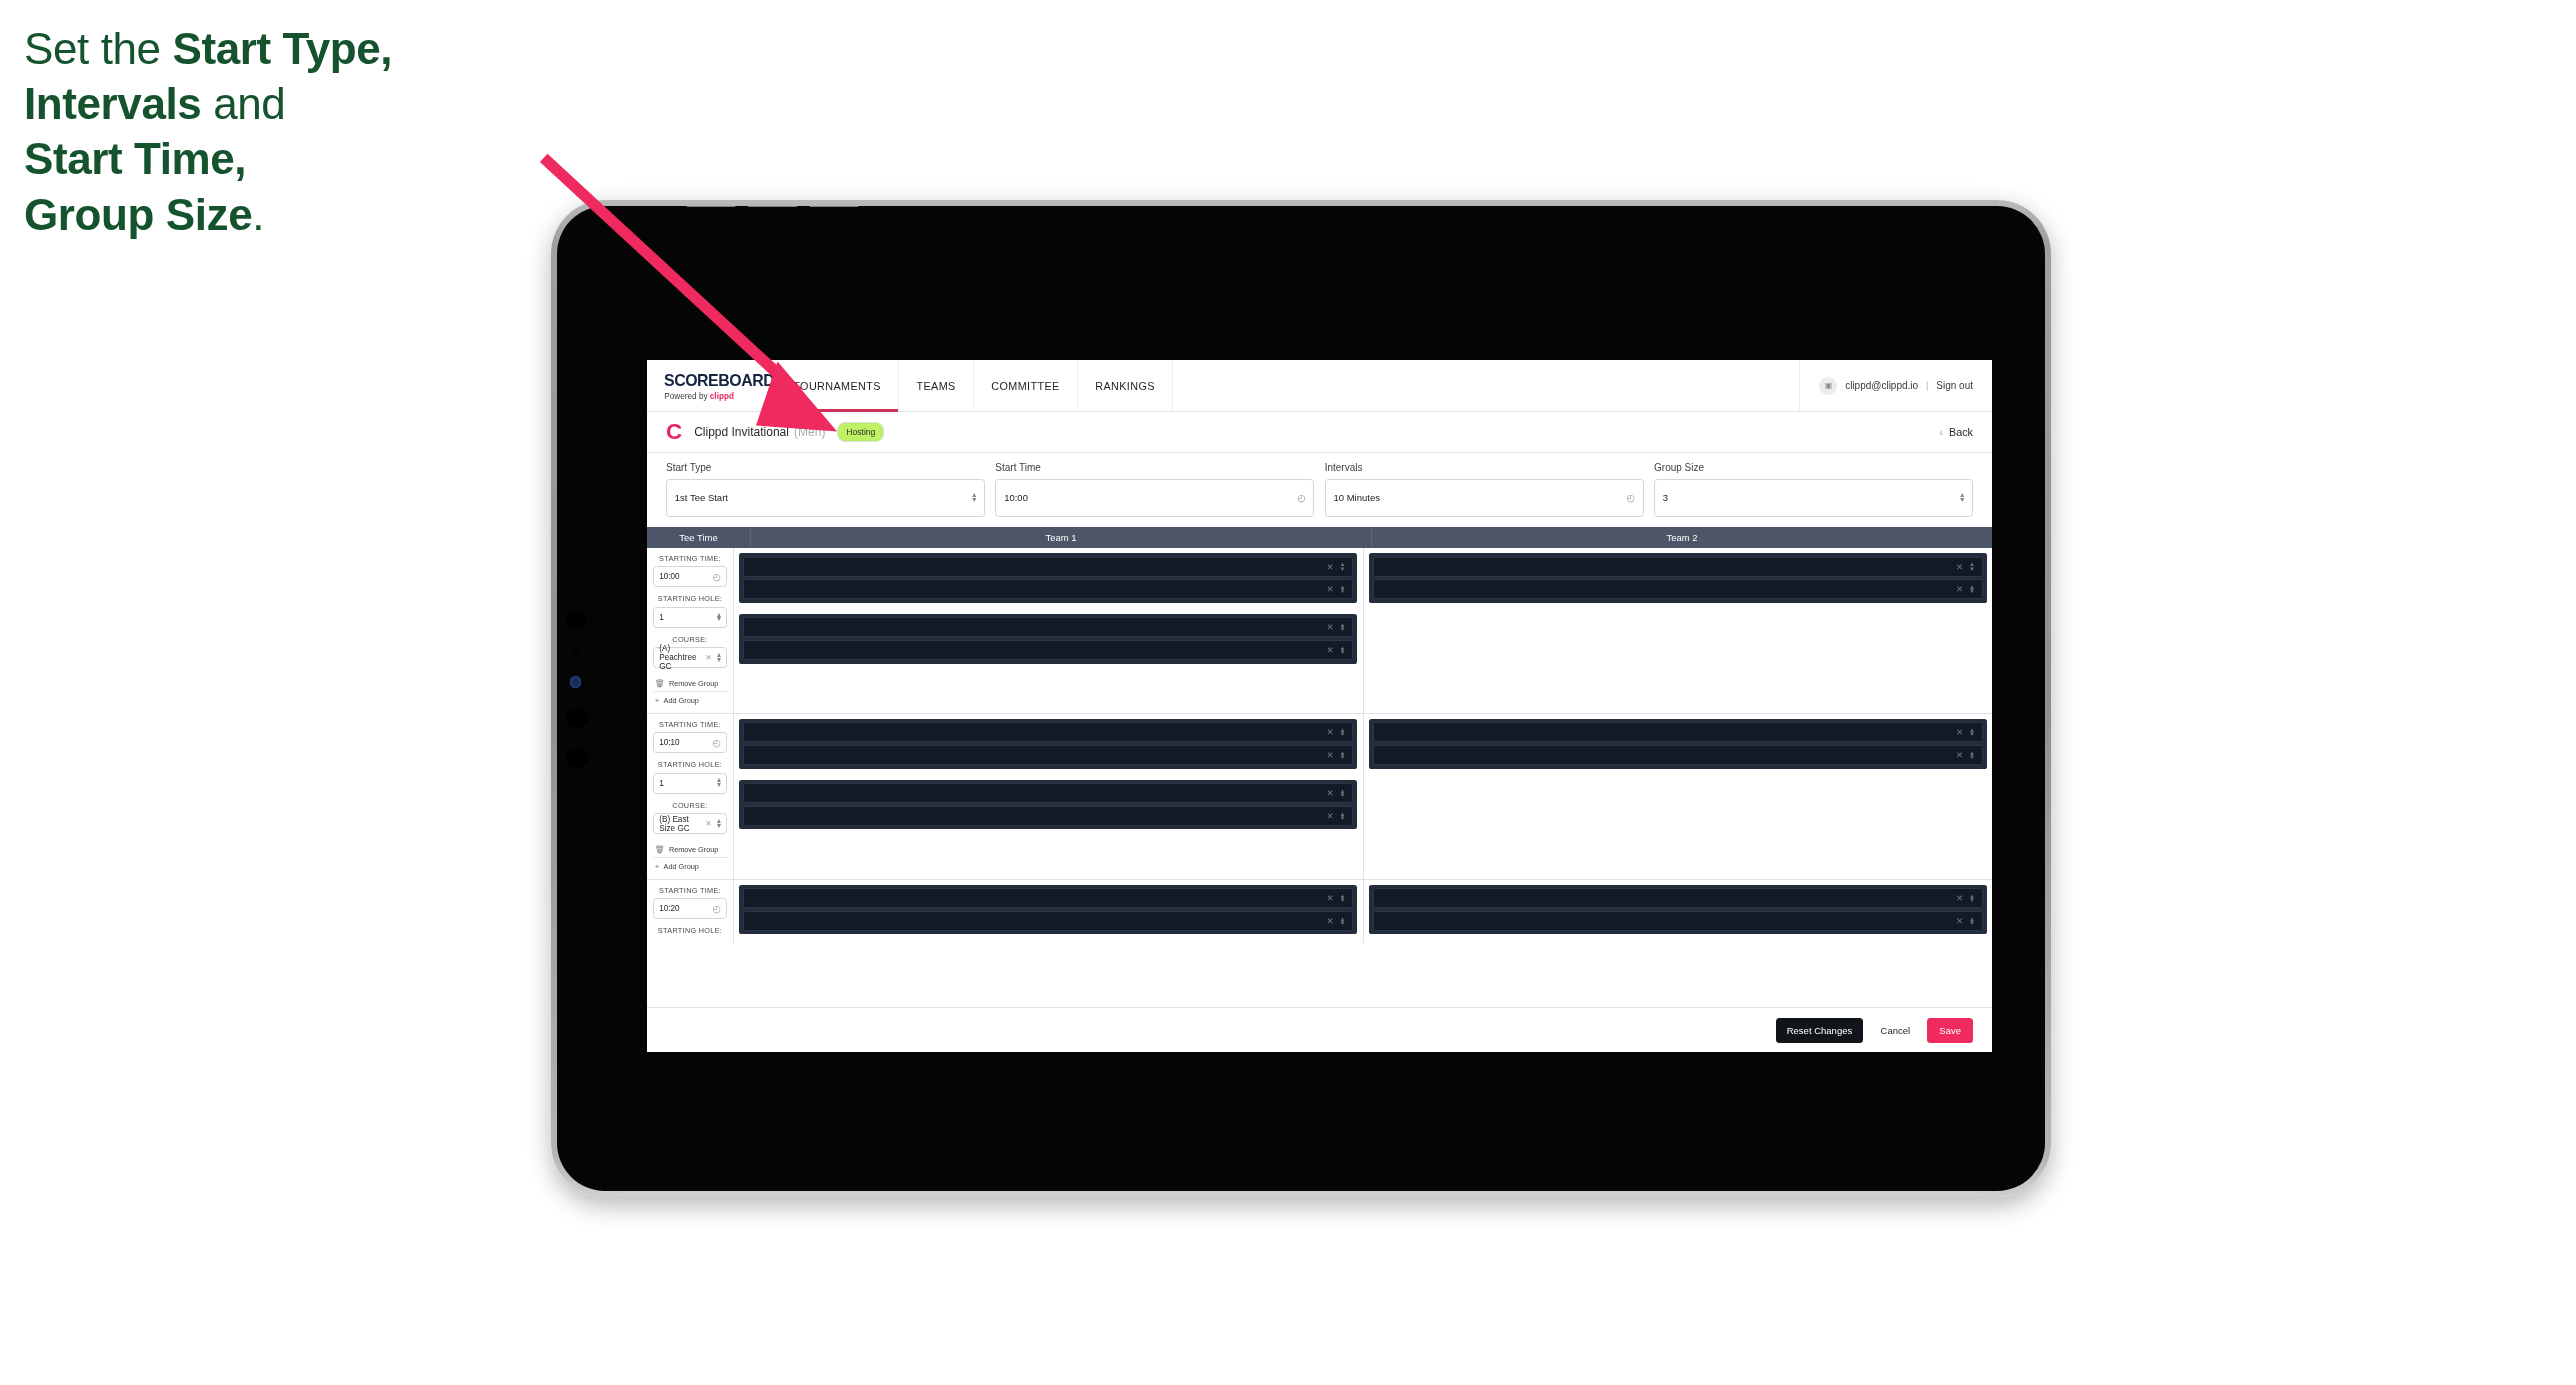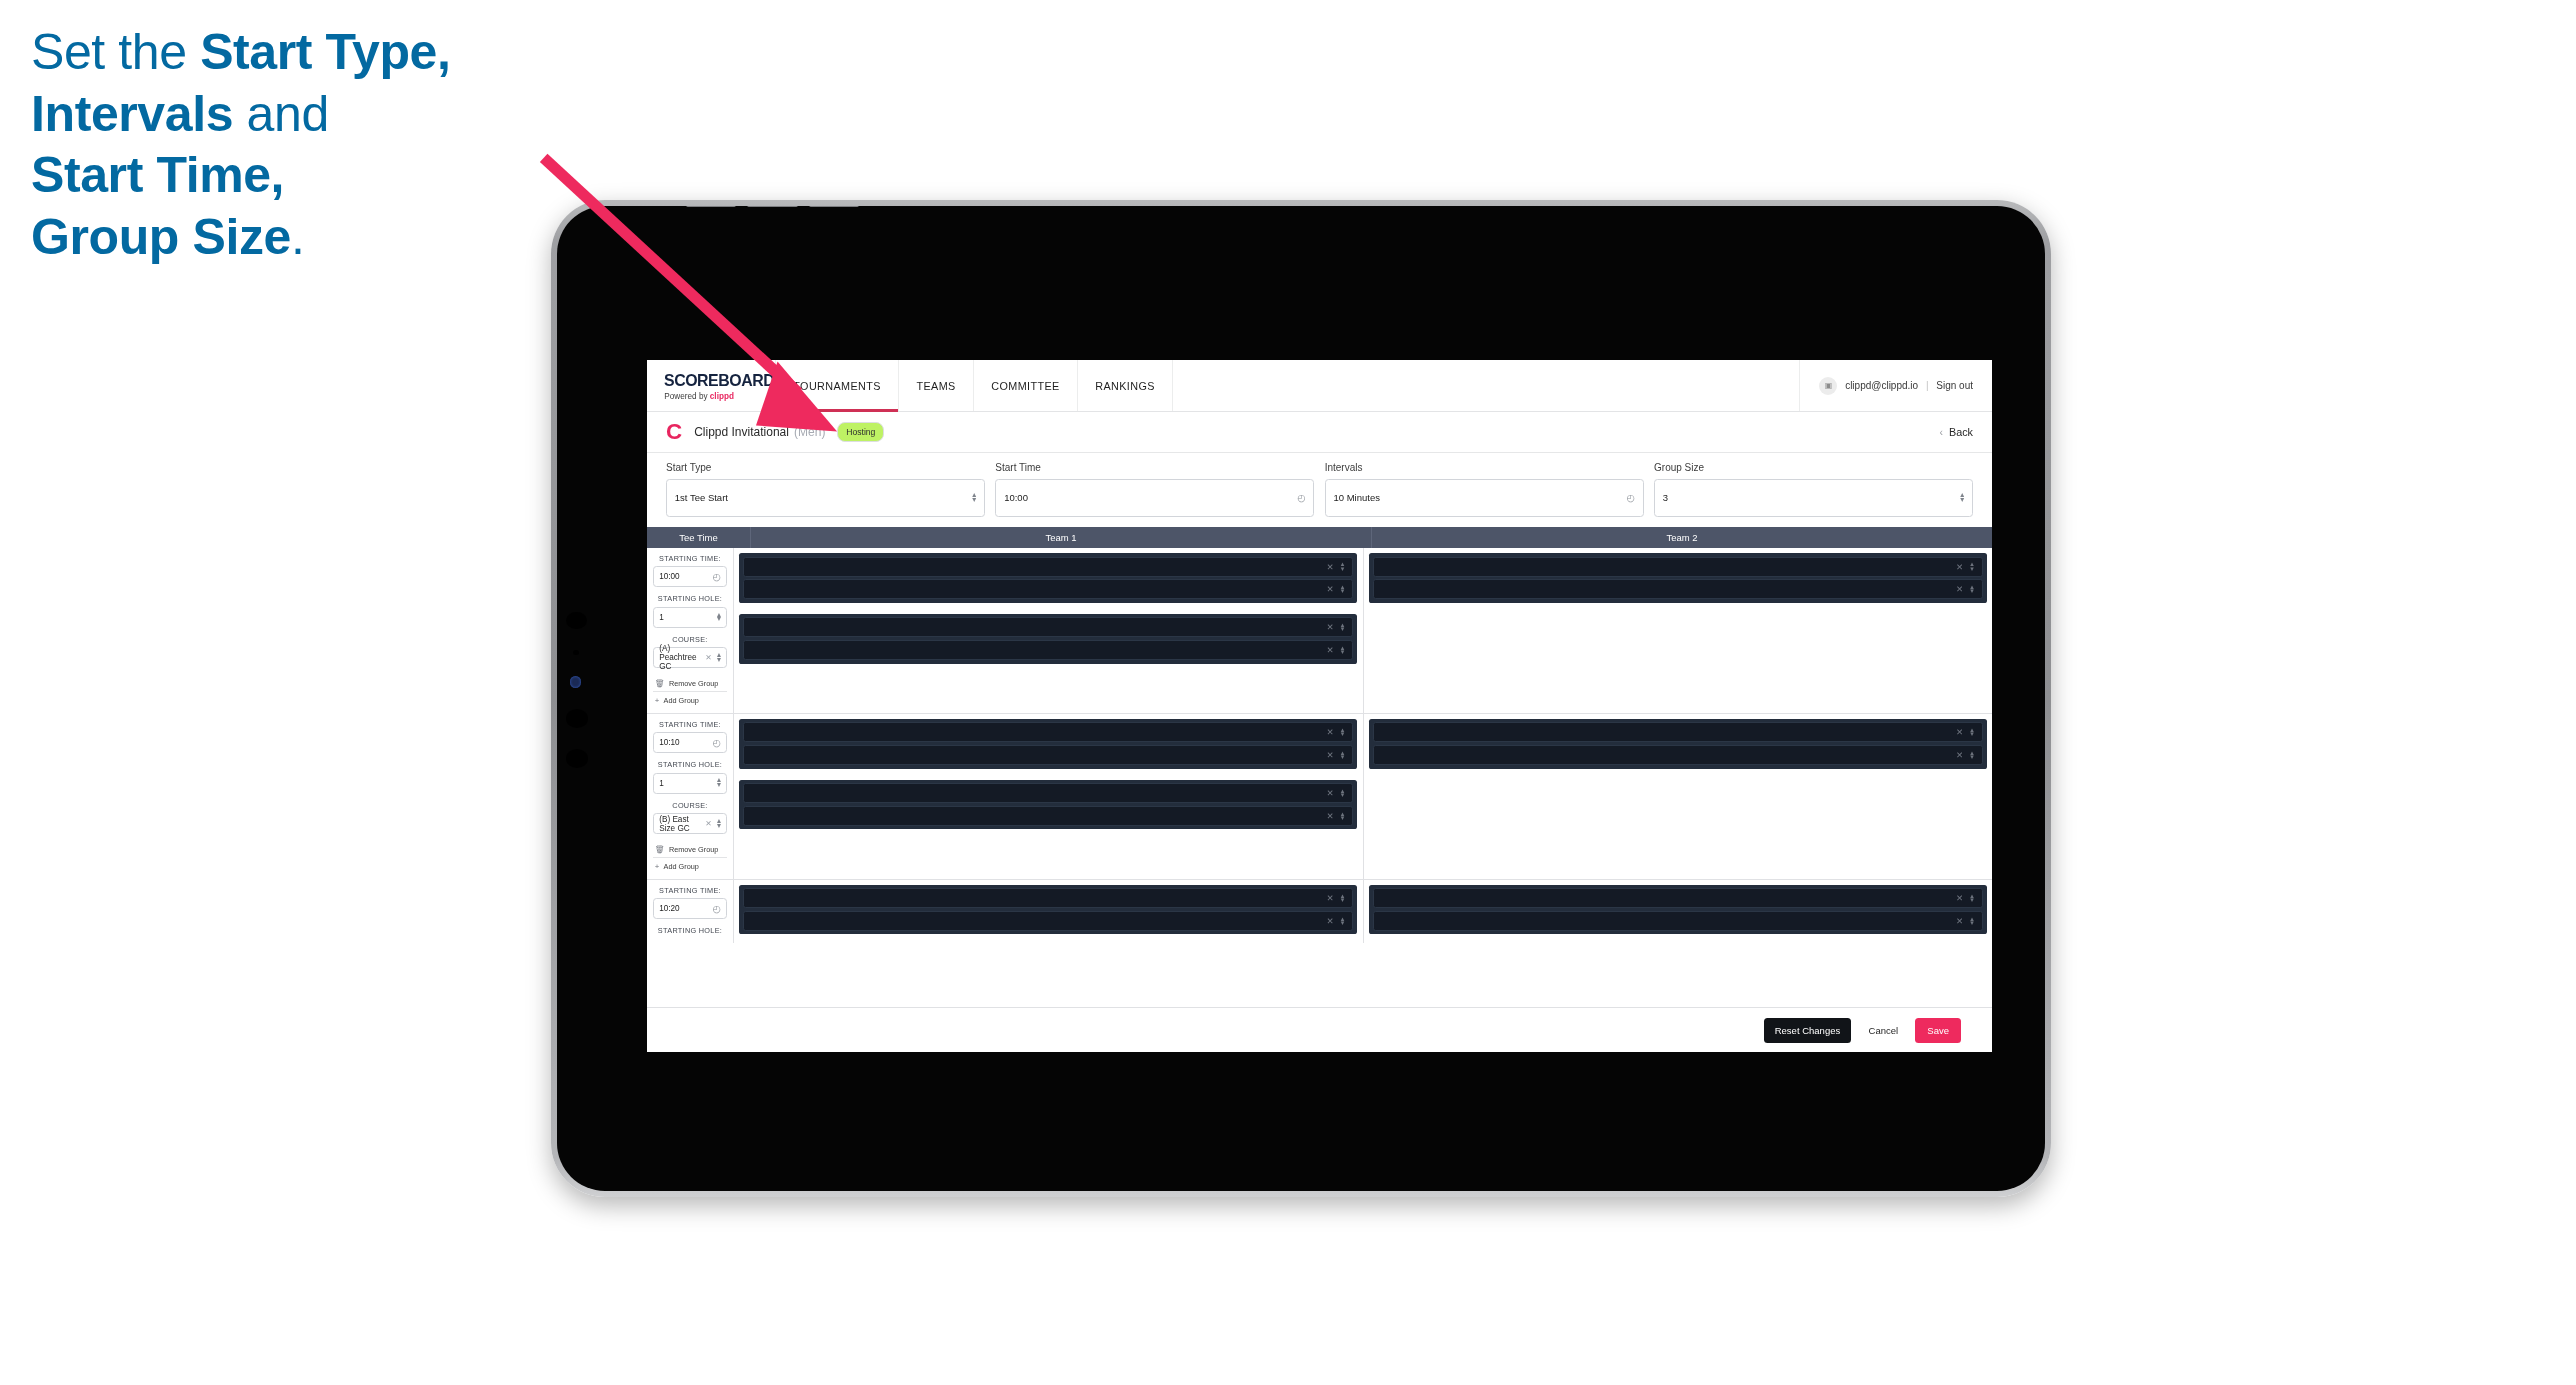--- a/index.html
+++ b/index.html
@@ -7,25 +7,25 @@
   body {
     background: #ffffff;
     font-family: "Liberation Sans", sans-serif;
     overflow: hidden;
     position: relative;
   }
 
   
   .caption {
     position: absolute;
-    left: 31px; top: 26px;
+    left: 24px; top: 26px;
     width: 552px;
-    font-size: 50px;
+    font-size: 44px;
     line-height: 1.06;
-    color: #0369a1;
+    color: #14532d;
     font-weight: 400;
     letter-spacing: -0.4px;
   }
   .caption b { font-weight: 700; }
   .caption .line { display: block; margin-bottom: 8.6px; }
 
   
   .arrow-svg {
     position: absolute;
     left: 0; top: 0;
@@ -280,21 +280,21 @@
   .prow .spacer { flex: 1; }
   .prow .px { color: #6d737e; font-size: 8.6px; margin-right: 7px; }
   .prow .pst { display: flex; flex-direction: column; line-height: 0.6; font-size: 7px; color: #6d737e; }
 
   
   .footer {
     height: 45px;
     border-top: 0.9px solid #e0e1e4;
     display: flex; align-items: center; justify-content: flex-end;
     gap: 12px;
-    padding: 0 31px;
+    padding: 0 19px;
     background: #fff;
     flex: 0 0 auto;
   }
   .btn-reset {
     background: #111418; color: #fff;
     font-size: 9.5px; padding: 7px 11.2px;
     border-radius: 3.5px; border: none; cursor: pointer;
     font-family: "Liberation Sans", sans-serif;
   }
   .btn-cancel {

